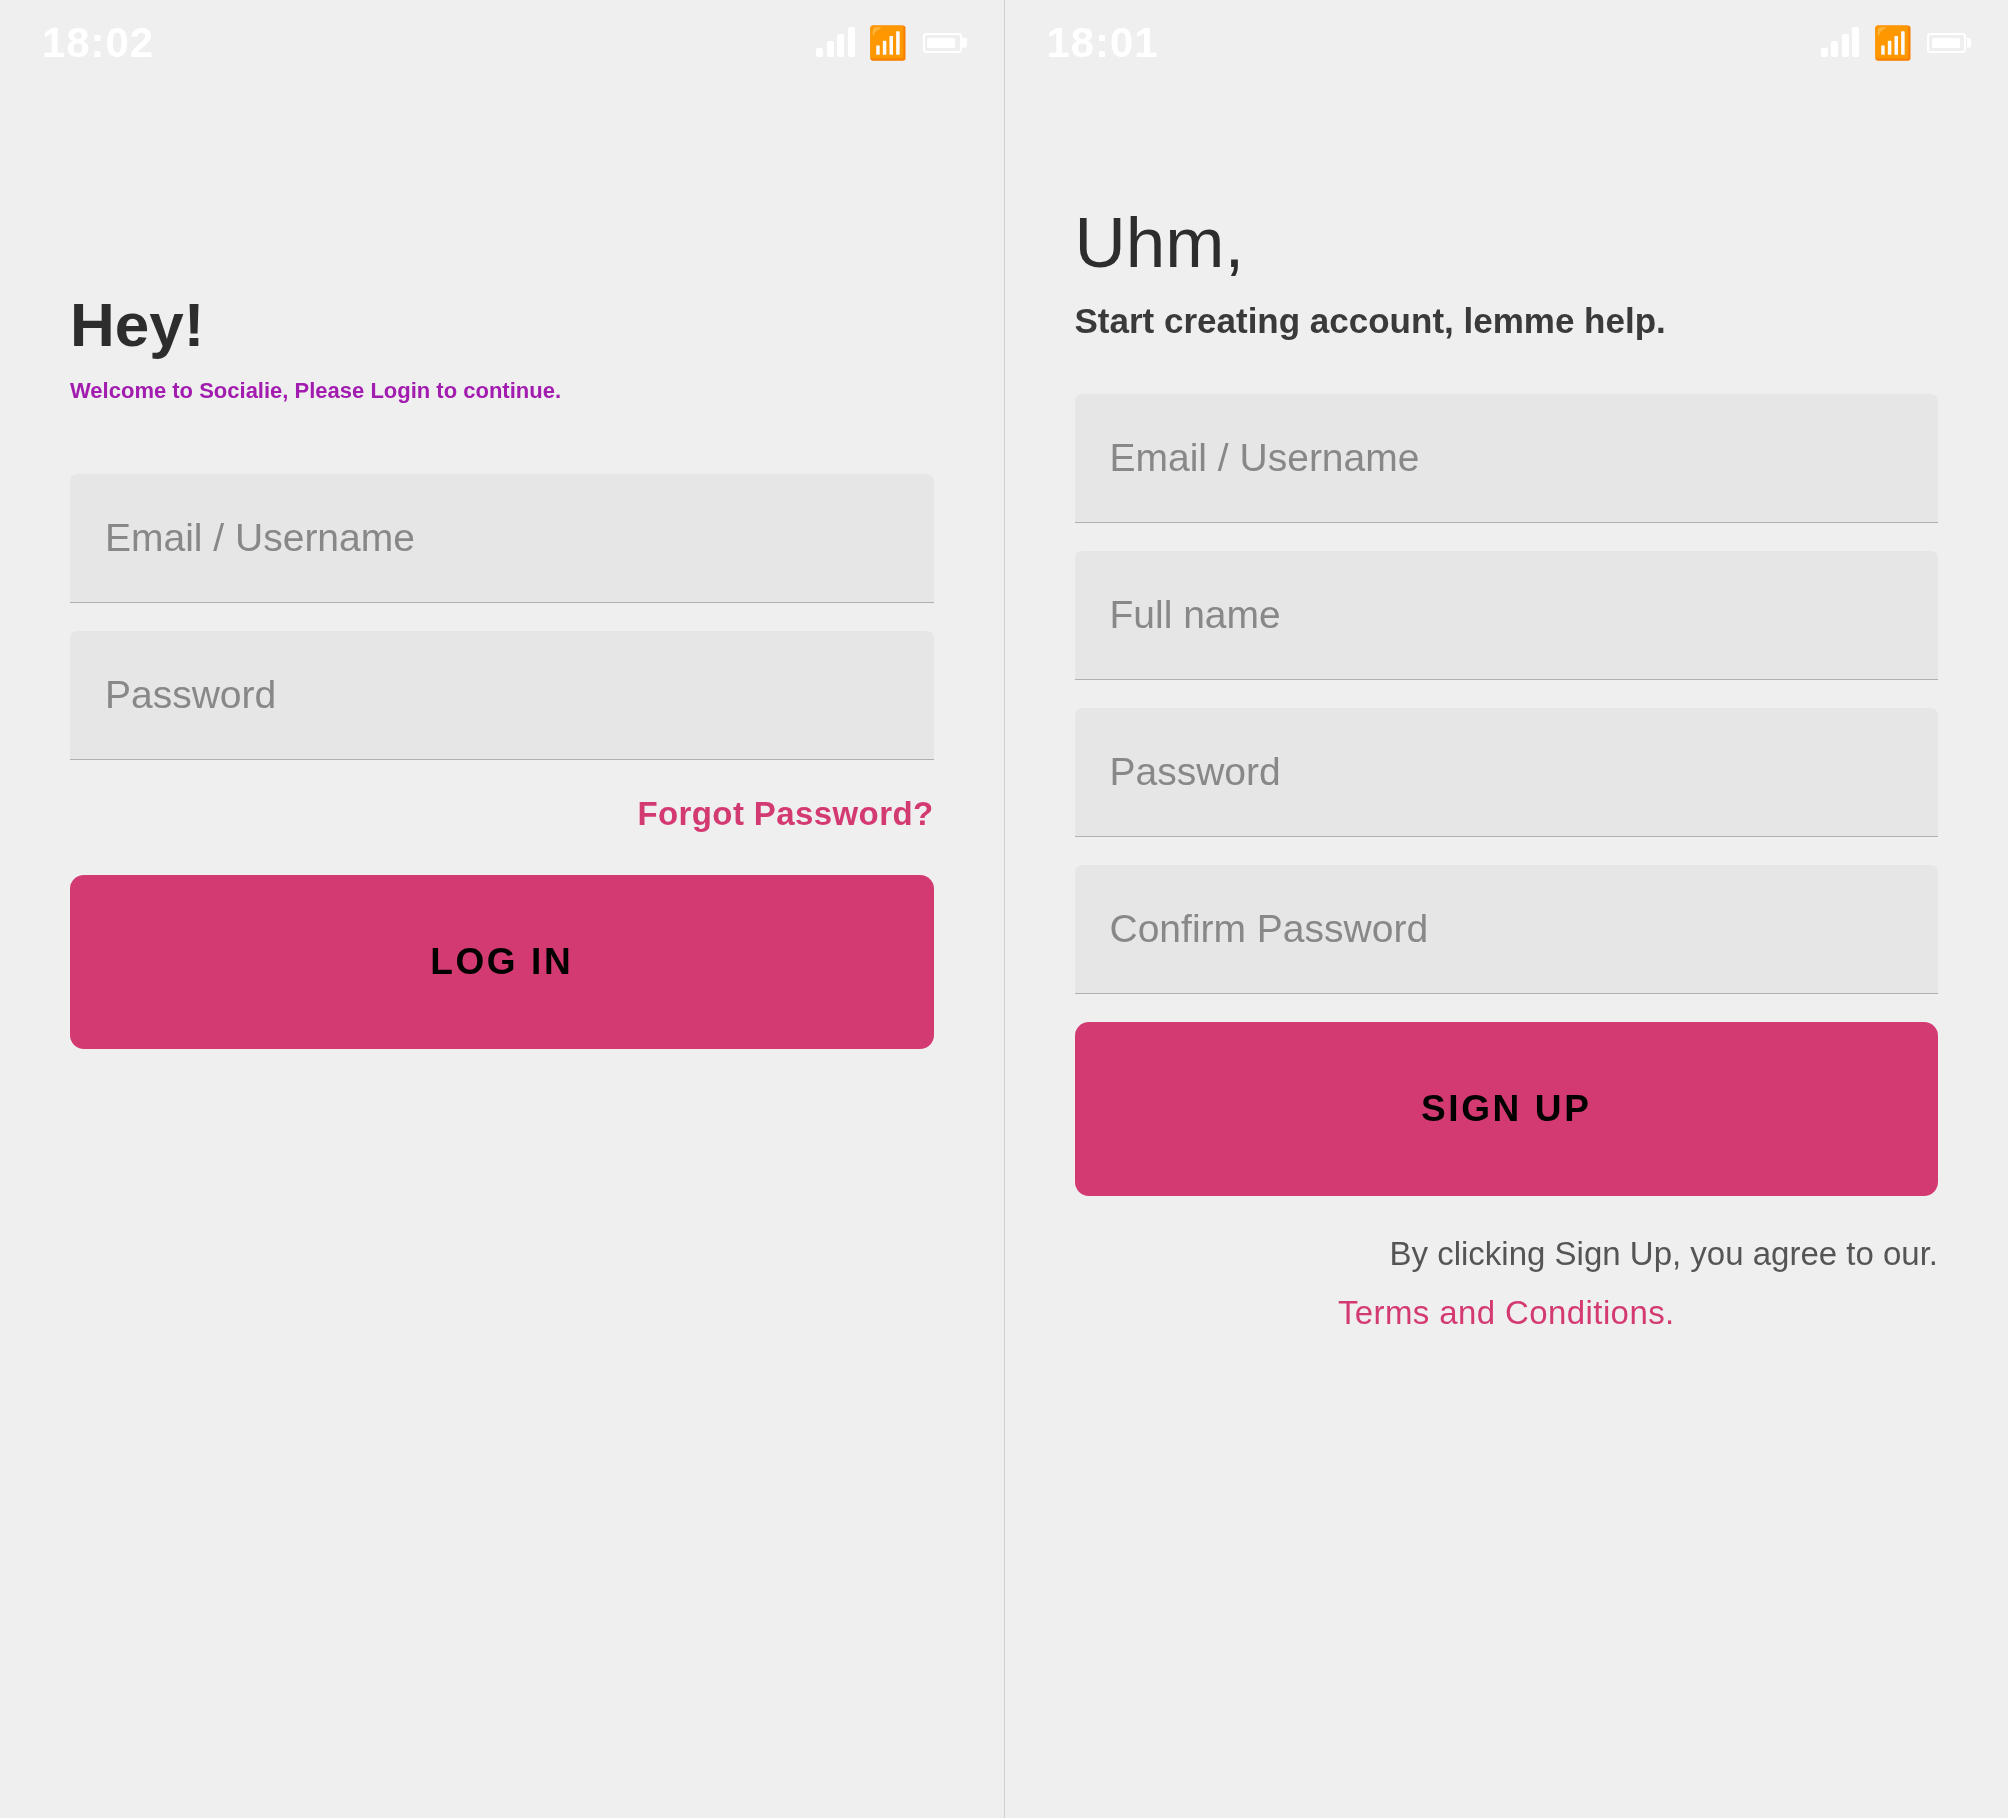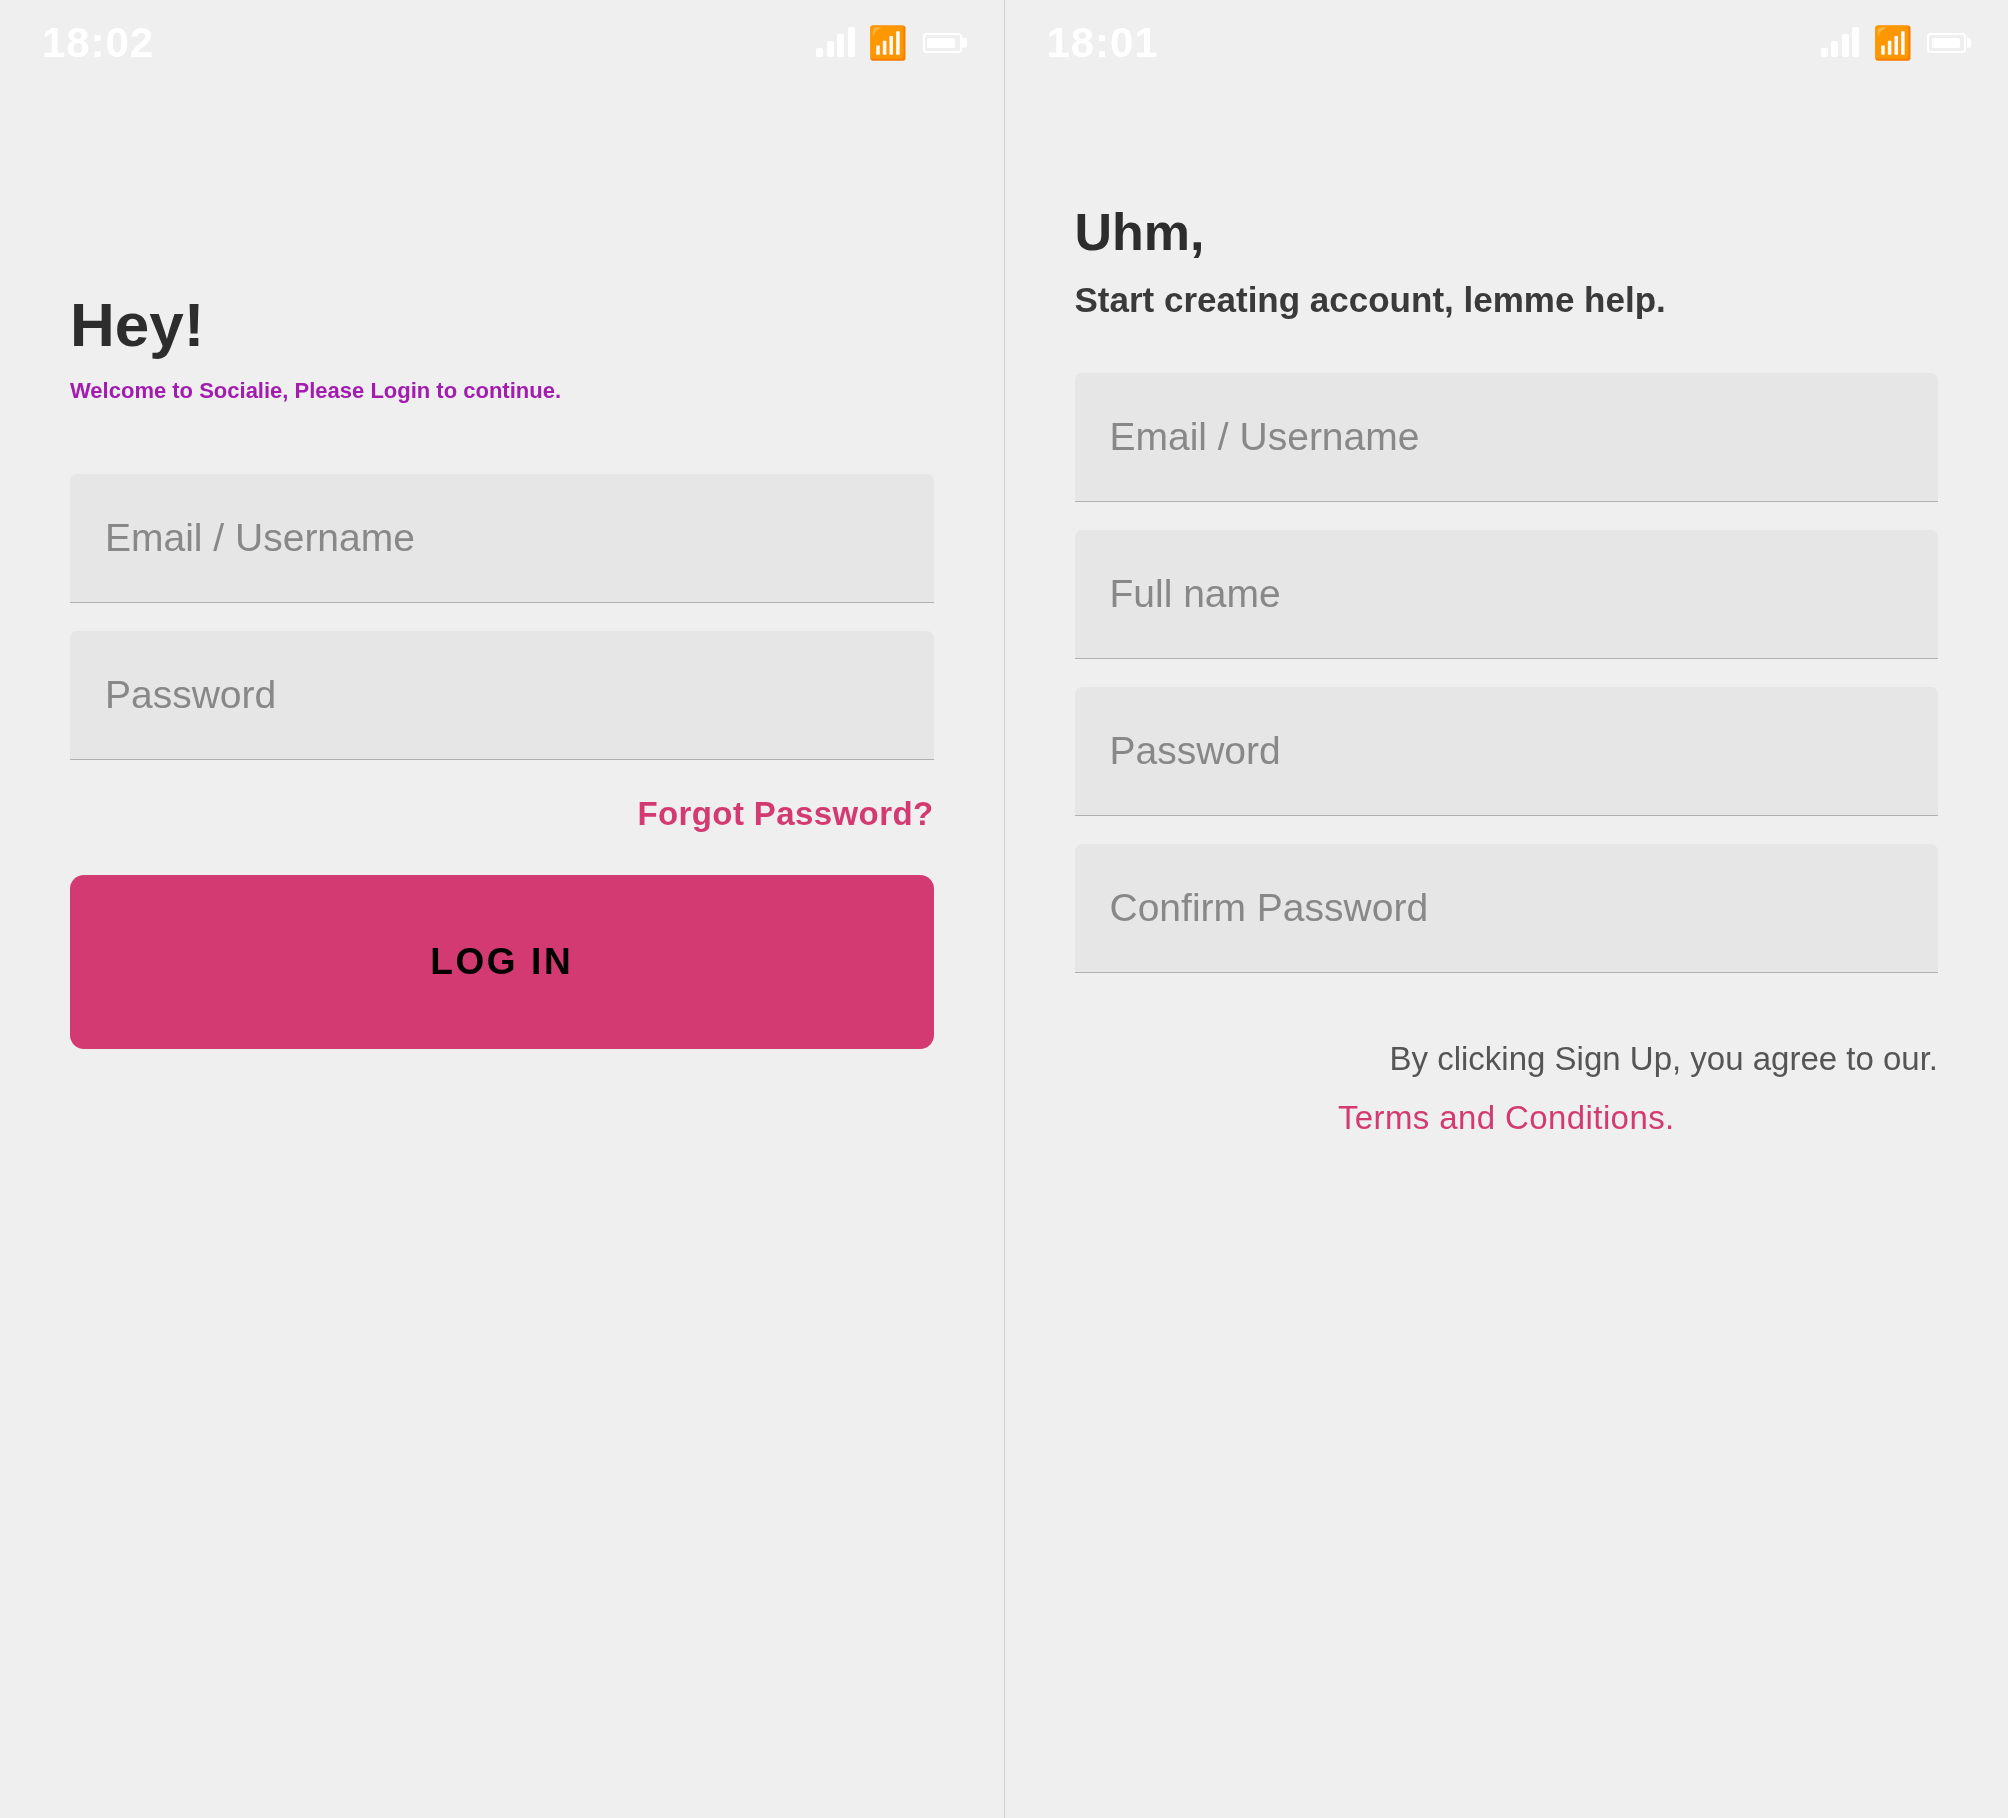--- a/index.html
+++ b/index.html
@@ -69,22 +69,22 @@
 
     .greeting-subtitle {
       font-size: 22px;
       font-weight: 600;
       color: #a21caf;
       margin-bottom: 70px;
     }
 
     
     .greeting-title-right {
-      font-size: 52px;
-      font-weight: 700;
+      font-size: 71px;
+      font-weight: 400;
       color: #2d2d2d;
       margin-bottom: 17.6px;
       margin-top: 53px;
     }
 
     .greeting-subtitle-right {
       font-size: 35px;
       font-weight: 600;
       color: #3a3a3a;
       margin-bottom: 53px;
@@ -273,18 +273,19 @@
     </div>
 
     <div class="form-group">
       <input class="input-field" type="password" placeholder="Password" style="">
     </div>
 
     <div class="form-group">
       <input class="input-field" type="password" placeholder="Confirm Password" style="">
     </div>
 
+    <button class="btn-primary">SIGN UP</button>
 
     <p class="terms-text">By clicking Sign Up, you agree to our.</p>
     <a href="#" class="terms-link">Terms and Conditions.</a>
   </div>
 </div>
 
 
 </body></html>

